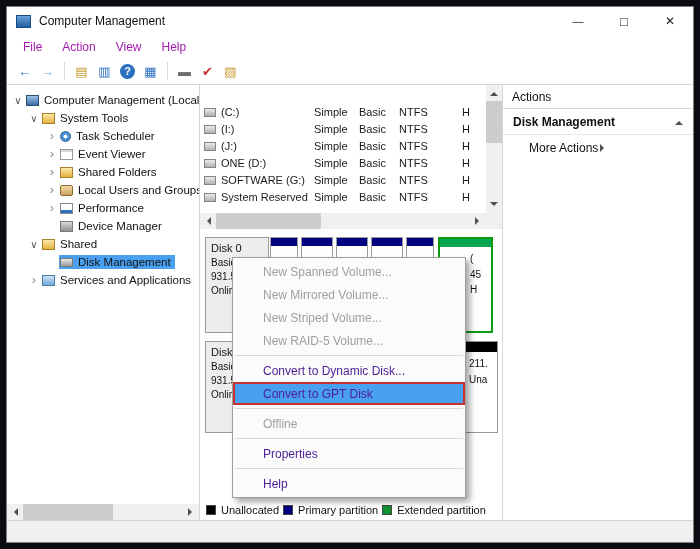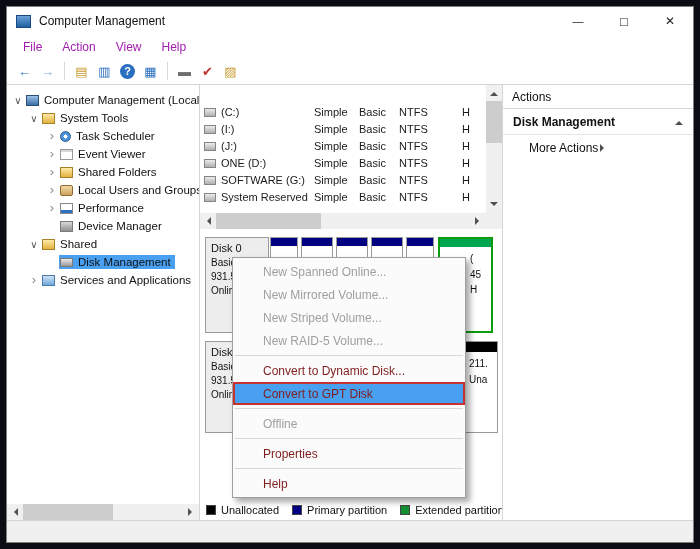--- a/index.html
+++ b/index.html
@@ -89,37 +89,37 @@
   .part.selected{border:2px solid #0f9b0f}
   .part.selected .stripe{background:#00a650}
   .part.unalloc .stripe{background:#000;height:10px}
   .sel-lines{padding:12px 2px 0 30px;line-height:1.55;white-space:nowrap}
   .un-lines{padding:14px 0 0 198px;line-height:1.55;white-space:nowrap}
 
   
   .legend{position:absolute;bottom:0;left:0;right:0;height:20px;display:flex;align-items:center;padding-left:6px;
     font-size:11px;color:#111;white-space:nowrap;overflow:hidden}
   .lg-swatch{width:10px;height:10px;border:1px solid #444;flex:none;margin-right:5px}
-  .lg-label{margin-right:13px}
+  .lg-label{margin-right:4px}
   .lg-black{background:#000}.lg-navy{background:#000080}.lg-green{background:#109030}
 
   
   .actions-pane{flex:1;border-left:1px solid #d5d5d5;background:#fff;position:relative;font-size:12px;color:#111}
   .ap-header{height:24px;display:flex;align-items:center;padding-left:9px;border-bottom:1px solid #d5d5d5}
   .ap-group{height:26px;display:flex;align-items:center;padding:0 10px;border-bottom:1px solid #e6e6e6;font-weight:bold}
   .ap-more{height:26px;display:flex;align-items:center;padding:0 10px 0 26px}
   .ap-arrow{margin-left:auto}
 
   
   .statusbar{position:absolute;bottom:0;left:0;right:0;height:22px;background:#f0f0f0;border-top:1px solid #d5d5d5}
 
   
   .context-menu{position:absolute;left:232px;top:257px;width:234px;background:#fbfbfb;border:1px solid #9f9f9f;
     box-shadow:4px 4px 6px rgba(0,0,0,.35);padding:2px 0;z-index:20;font-size:12px}
-  .cm-item{height:23px;display:flex;align-items:center;padding-left:30px;color:#7f1d1d;white-space:nowrap}
+  .cm-item{height:23px;display:flex;align-items:center;padding-left:30px;color:#4c1d95;white-space:nowrap}
   .cm-item.disabled{color:#9f9f9f}
   .cm-item.highlight{background:#4aa0f0;border:2px solid #c53232;padding-left:28px}
   .cm-sep{height:1px;background:#d8d8d8;margin:3px 2px}
 </style>
 </head>
 <body>
 
 <div class="screen">
   <div class="window">
 
@@ -410,21 +410,21 @@
           <span class="tri r ap-arrow"></span>
         </div>
       </div>
 
     </div>
 
     <div class="statusbar"></div>
   </div>
 
   <div class="context-menu">
-    <div class="cm-item disabled">New Spanned Online...</div>
+    <div class="cm-item disabled">New Spanned Volume...</div>
     <div class="cm-item disabled">New Mirrored Volume...</div>
     <div class="cm-item disabled">New Striped Volume...</div>
     <div class="cm-item disabled">New RAID-5 Volume...</div>
     <div class="cm-sep"></div>
     <div class="cm-item">Convert to Dynamic Disk...</div>
     <div class="cm-item highlight">Convert to GPT Disk</div>
     <div class="cm-sep"></div>
     <div class="cm-item disabled">Offline</div>
     <div class="cm-sep"></div>
     <div class="cm-item">Properties</div>

